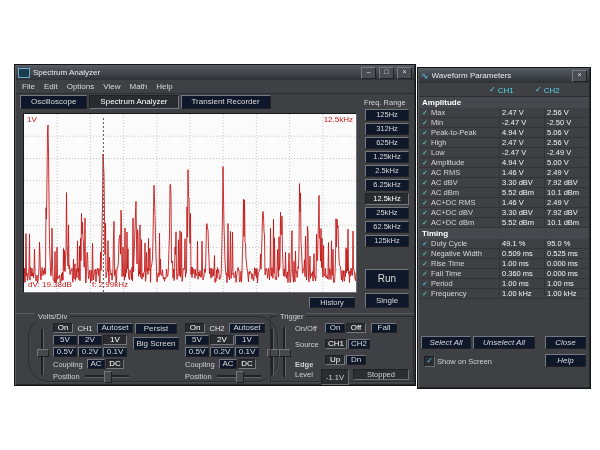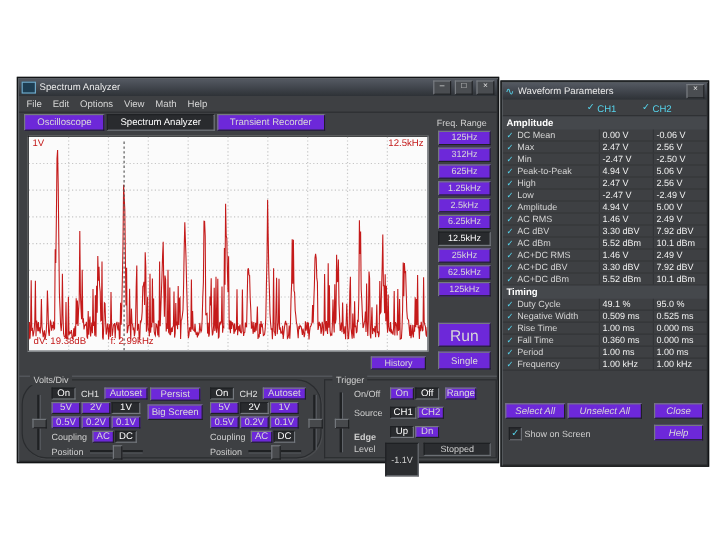--- a/index.html
+++ b/index.html
@@ -17,36 +17,36 @@
   .app-icon{width:10px;height:8px;background:#1d3d52;border:1px solid #6fa8c8;}
   .wave-icon{color:#56d4ec;font-size:9px;line-height:10px;}
   .wbtn{width:13px;height:10px;background:#4a4d51;border:1px solid;border-color:#787c82 #202225 #202225 #787c82;
         color:#e0e0e0;font-size:7px;line-height:8px;text-align:center;}
 
   .menubar{position:absolute;left:1px;top:15px;right:1px;height:13px;display:flex;align-items:center;
            gap:9px;padding:0 6px;font-size:8px;color:#d6d6d6;border-bottom:1px solid #2c2e31;}
   .tabbar{position:absolute;left:5px;top:30px;height:14px;display:flex;gap:2px;}
   .tab{height:14px;padding:0 10px;font-size:8px;}
 
-  .btn{display:flex;align-items:center;justify-content:center;background:#6d28d9;color:#d8d8d8;
+  .btn{display:flex;align-items:center;justify-content:center;background:#0f172a;color:#d8d8d8;
        border:1px solid;border-color:#75797f #1f2124 #1f2124 #75797f;font-size:8px;line-height:1;
        cursor:default;box-sizing:border-box;white-space:nowrap;overflow:hidden;}
   .btn.pressed{background:#292b2e;border-color:#1f2124 #75797f #75797f #1f2124;color:#ffffff;}
   .abs{position:absolute;}
 
   .freq-label{position:absolute;left:349px;top:33px;font-size:7.5px;color:#d2d2d2;}
   .freq-list{position:absolute;left:350px;top:44px;width:46px;}
   .freq-btn{width:44px;height:12px;margin-bottom:2px;font-size:7.5px;}
 
   .plot{position:absolute;left:8px;top:48px;width:334px;height:180px;background:#fbfbfb;
         border:1px solid;border-color:#17191b #6b6f74 #6b6f74 #17191b;box-sizing:border-box;}
   .plot-lab{position:absolute;font-size:8px;color:#c41a1a;line-height:8px;white-space:nowrap;}
 
   .hist{left:294px;top:232px;width:46px;height:11px;font-size:7.5px;}
-  .run{left:350px;top:204px;width:44px;height:20px;font-size:13px;}
+  .run{left:350px;top:204px;width:44px;height:20px;font-size:10px;}
   .single{left:350px;top:228px;width:44px;height:15px;font-size:8px;}
 
   .bottom-panel{position:absolute;left:1px;right:1px;bottom:1px;height:70px;border-top:1px solid #575b60;}
   .groupbox{position:absolute;border:1px solid #2a2c2f;box-shadow:1px 1px 0 rgba(255,255,255,0.06);}
   .group-label{position:absolute;top:-5px;left:6px;background:#3e4043;padding:0 3px;font-size:7.5px;
                color:#d2d2d2;line-height:9px;}
   .lbl{font-size:7.5px;color:#cfcfcf;display:flex;align-items:center;white-space:nowrap;}
   .ch-name{color:#e2e2e2;}
 
   .vslider{width:10px;}
@@ -146,21 +146,21 @@
       <span class="plot-lab" style="left:4px;bottom:3px;">dV: 19.38dB</span>
       <span class="plot-lab" style="left:68px;bottom:3px;">f: 2.99kHz</span>
     </div>
 
     <div class="abs btn hist">History</div>
     <div class="abs btn run">Run</div>
     <div class="abs btn single">Single</div>
 
     <div class="bottom-panel">
 
-      <div class="groupbox" style="left:2px;top:2px;width:248px;height:64px;border-radius:21px;">
+      <div class="groupbox" style="left:12px;top:2px;width:248px;height:64px;border-radius:21px;">
         <span class="group-label">Volts/Div</span>
         <div class="abs btn" style="left:106px;top:6px;width:42px;height:11px;">Persist</div>
         <div class="abs btn" style="left:104px;top:20px;width:46px;height:13px;">Big Screen</div>
       <div class="abs vslider" style="left: 8px; top: 12px; height: 46px;">
             <div class="vtrack"></div>
             <div class="vthumb" style="top: 20px;"></div>
           </div>
           <div class="abs vslider" style="left: 238px; top: 12px; height: 46px;">
             <div class="vtrack"></div>
             <div class="vthumb" style="top: 20px;"></div>
@@ -199,32 +199,32 @@
             <div class="htrack"></div>
             <div class="hthumb" style="left: 19px;"></div>
           </div>
         </div>
 
       <div class="groupbox" style="left:254px;top:2px;width:142px;height:64px;">
         <span class="group-label">Trigger</span>
         <span class="abs lbl" style="left:24px;top:6px;width:28px;height:10px;">On/Off</span>
         <div class="abs btn" style="left:54px;top:6px;width:20px;height:10px;">On</div>
         <div class="abs btn pressed" style="left:75px;top:6px;width:20px;height:10px;">Off</div>
-        <div class="abs btn" style="left:100px;top:6px;width:26px;height:10px;">Range</div>
+        <div class="abs btn" style="left:100px;top:6px;width:26px;height:10px;">Fall</div>
 
         <span class="abs lbl" style="left:24px;top:22px;width:28px;height:10px;">Source</span>
         <div class="abs btn pressed" style="left:54px;top:22px;width:22px;height:10px;">CH1</div>
         <div class="abs btn" style="left:77px;top:22px;width:22px;height:10px;">CH2</div>
 
         <span class="abs lbl" style="left:24px;top:42px;width:28px;height:10px;font-weight:bold;">Edge</span>
         <div class="abs btn pressed" style="left:54px;top:38px;width:20px;height:10px;">Up</div>
         <div class="abs btn" style="left:75px;top:38px;width:20px;height:10px;">Dn</div>
 
         <span class="abs lbl" style="left:24px;top:52px;width:24px;height:11px;">Level</span>
-        <div class="abs sunken" style="left:50px;top:52px;width:28px;height:28px;">-1.1V</div>
+        <div class="abs sunken" style="left:50px;top:52px;width:28px;height:16px;">-1.1V</div>
         <div class="abs sunken" style="left:82px;top:52px;width:56px;height:11px;">Stopped</div>
       <div class="abs vslider" style="left: 8px; top: 10px; height: 50px;">
             <div class="vtrack"></div>
             <div class="vthumb" style="top: 22px;"></div>
           </div>
         </div>
     </div>
   </div>
 
   <div class="window win-params">
@@ -243,26 +243,20 @@
       <span class="col">
         <span class="chk">✓</span>
         <span>CH2</span>
       </span>
     </div>
 
     <div class="p-body">
         <div class="p-sec">Amplitude</div>
         <div class="p-row">
           <div class="p-chk">✓</div>
-          <div class="p-lbl">DC Mean</div>
-          <div class="p-v">0.00 V</div>
-          <div class="p-v">-0.06 V</div>
-        </div>
-        <div class="p-row">
-          <div class="p-chk">✓</div>
           <div class="p-lbl">Max</div>
           <div class="p-v">2.47 V</div>
           <div class="p-v">2.56 V</div>
         </div>
         <div class="p-row">
           <div class="p-chk">✓</div>
           <div class="p-lbl">Min</div>
           <div class="p-v">-2.47 V</div>
           <div class="p-v">-2.50 V</div>
         </div>

